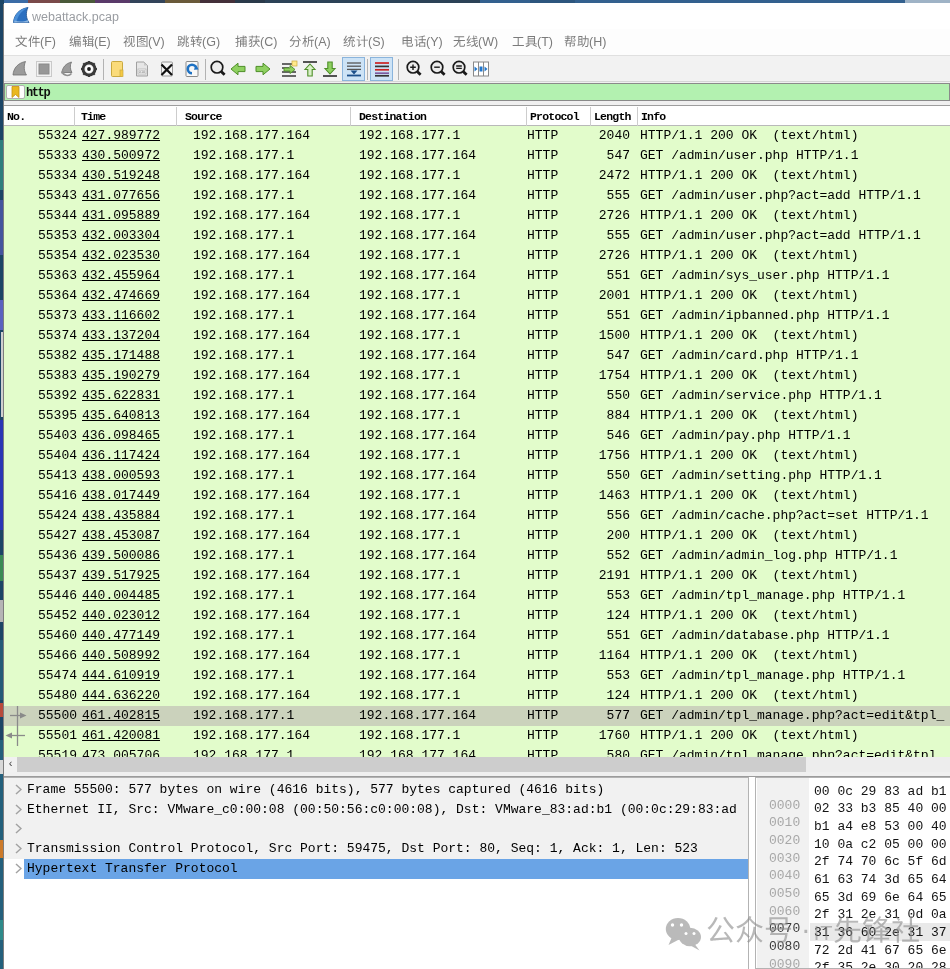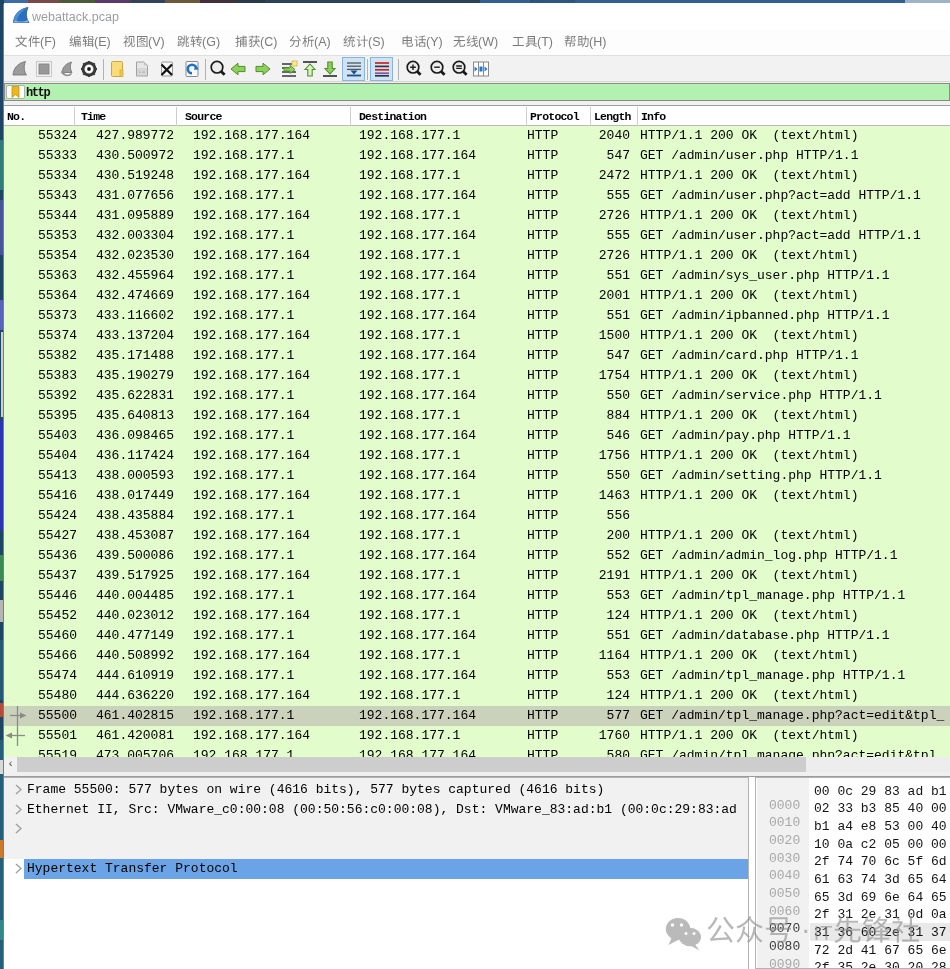--- a/index.html
+++ b/index.html
@@ -25,21 +25,21 @@
 #header { position:absolute; left:4px; top:105px; width:946px; height:21px; background:#ffffff;
   border-top:1px solid #9e9e9e; border-bottom:1px solid #b9b9b9; font-family:"Liberation Mono",monospace; font-weight:bold;
   font-size:11.5px; letter-spacing:-0.8px; color:#000; }
 #header span { position:absolute; top:4px; }
 .hsep { position:absolute; top:1px; width:1px; height:19px; background:#cdcdcd; }
 .row { position:absolute; left:0; width:946px; height:20px; font-family:"Liberation Mono",monospace;
   font-size:13px; color:#000; background:#e2fccb; }
 .row span { position:absolute; top:2px; white-space:pre; }
 .row.sel { background:#cbd2bc; }
 .c-no   { left:0px;  width:73px; text-align:right; }
-.c-time { left:92px; }
+.c-time { left:78px;text-decoration:underline; }
 .c-src  { left:189px; }
 .c-dst  { left:355px; }
 .c-pro  { left:523px; }
 .c-len  { left:540px; width:86px; text-align:right; }
 .c-info { left:636px; }
 #hscroll { position:absolute; left:4px; top:757px; width:946px; height:15px; background:#ededed; }
 #hthumb { position:absolute; left:13px; top:0; width:789px; height:15px; background:#cdcdcd; }
 #hbtn { position:absolute; left:0; top:0; width:13px; height:15px; background:#f1f1f1; color:#404040;
   font-size:11px; text-align:center; line-height:13px; }
 #splitter { position:absolute; left:4px; top:772px; width:946px; height:5px; background:#f0f0f0;
@@ -507,20 +507,21 @@
         <span class="c-len">1463</span>
         <span class="c-info">HTTP/1.1 200 OK  (text/html)</span>
       </div>
 <div class="row" style="top:380px">
         <span class="c-no">55424</span>
         <span class="c-time">438.435884</span>
         <span class="c-src">192.168.177.1</span>
         <span class="c-dst">192.168.177.164</span>
         <span class="c-pro">HTTP</span>
         <span class="c-len">556</span>
+        <span class="c-info">GET /admin/cache.php?act=set HTTP/1.1</span>
       </div>
 <div class="row" style="top:400px">
         <span class="c-no">55427</span>
         <span class="c-time">438.453087</span>
         <span class="c-src">192.168.177.164</span>
         <span class="c-dst">192.168.177.1</span>
         <span class="c-pro">HTTP</span>
         <span class="c-len">200</span>
         <span class="c-info">HTTP/1.1 200 OK  (text/html)</span>
       </div>
@@ -642,20 +643,23 @@
       <div style="position:absolute;left:0;top:0;width:745px;height:81px;background:#f1f1f1"></div>
       <div class="drow" style="top:2px"><svg class="chev" width="7" height="11" viewBox="0 0 7 11">
           <path d="M1 1 L6 5.5 L1 10" fill="none" stroke="#a2a2a2" stroke-width="1.5"></path>
         </svg><span class="dtxt">Frame 55500: 577 bytes on wire (4616 bits), 577 bytes captured (4616 bits)</span></div>
 <div class="drow" style="top:22px"><svg class="chev" width="7" height="11" viewBox="0 0 7 11">
           <path d="M1 1 L6 5.5 L1 10" fill="none" stroke="#a2a2a2" stroke-width="1.5"></path>
         </svg><span class="dtxt">Ethernet II, Src: VMware_c0:00:08 (00:50:56:c0:00:08), Dst: VMware_83:ad:b1 (00:0c:29:83:ad</span></div>
 <div class="drow" style="top:41px"><svg class="chev" width="7" height="11" viewBox="0 0 7 11">
           <path d="M1 1 L6 5.5 L1 10" fill="none" stroke="#a2a2a2" stroke-width="1.5"></path>
         </svg></div>
+<div class="drow" style="top:61px"><svg class="chev" width="7" height="11" viewBox="0 0 7 11">
+          <path d="M1 1 L6 5.5 L1 10" fill="none" stroke="#a2a2a2" stroke-width="1.5"></path>
+        </svg><span class="dtxt">Transmission Control Protocol, Src Port: 59475, Dst Port: 80, Seq: 1, Ack: 1, Len: 523</span></div>
 <div class="drow dsel" style="top:81px"><svg class="chev" width="7" height="11" viewBox="0 0 7 11">
           <path d="M1 1 L6 5.5 L1 10" fill="none" stroke="#a2a2a2" stroke-width="1.5"></path>
         </svg><span class="dtxt">Hypertext Transfer Protocol</span></div>
     </div>
 <div id="hexpane">
       <div id="offcol"></div>
       <div class="hrow" style="top:4px">
         <span class="hoff">0000</span>
         <span class="hby">00 0c 29 83 ad b1</span>
       </div>

